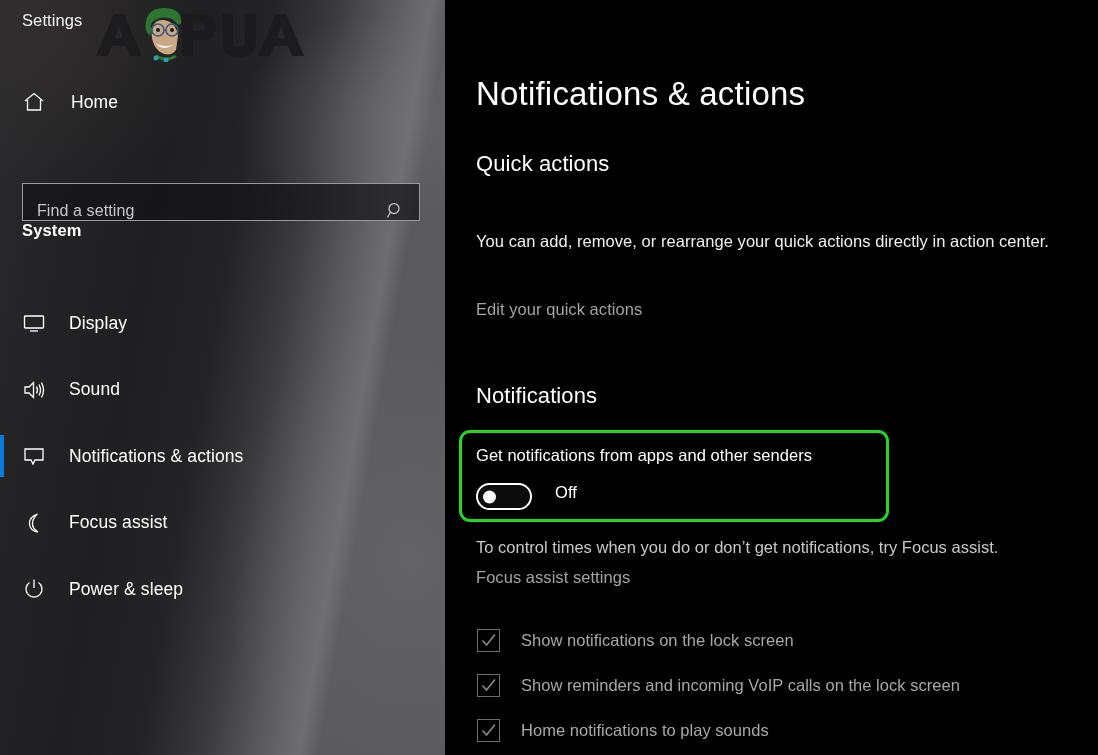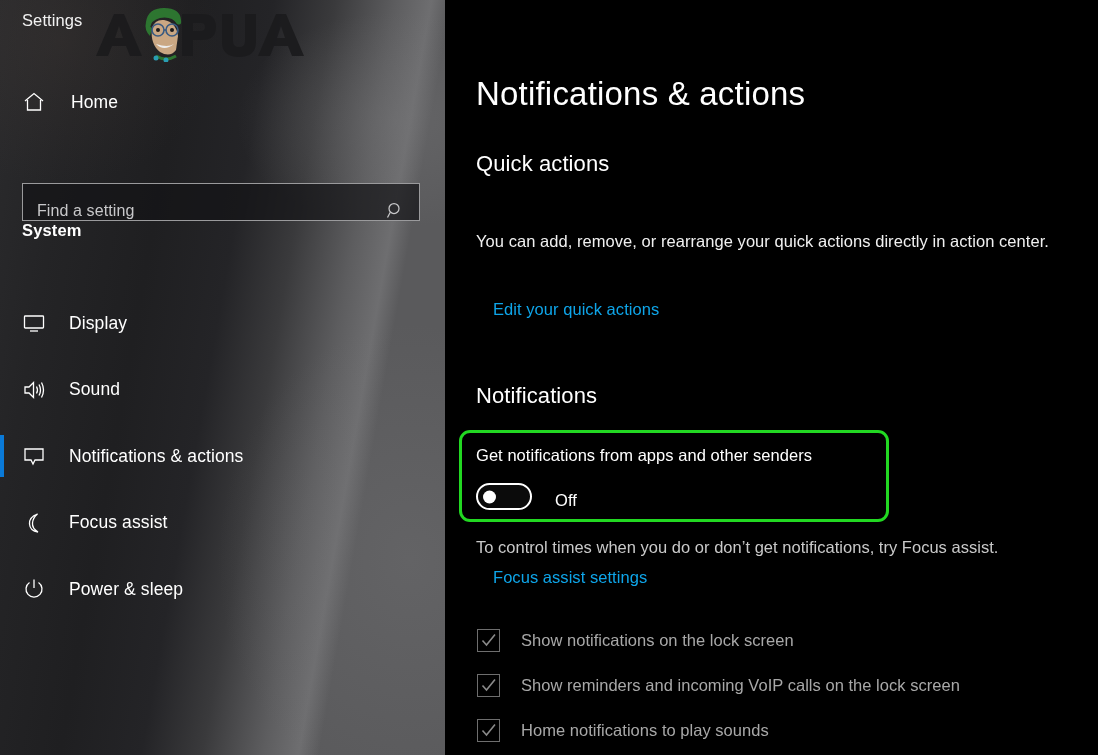--- a/index.html
+++ b/index.html
@@ -192,23 +192,23 @@
     left: 31px;
     top: 228px;
     width: 614px;
     font-size: 16.5px;
     line-height: 27px;
     color: #f0f0f0;
     letter-spacing: 0.05px;
   }
   .link {
     position: absolute;
-    left: 48px;
-    font-size: 16.5px;
-    color: #0ea5e9;
+    left: 31px;
+    font-size: 16.5px;
+    color: #a3a3a3;
     letter-spacing: 0.05px;
     cursor: pointer;
   }
   .link-edit { top: 300px; }
   .link-focus { top: 568px; text-align: center; }
 
   .note-text {
     position: absolute;
     left: 31px;
     top: 535px;
@@ -239,21 +239,21 @@
     top: 446px;
     font-size: 16.5px;
     color: #ffffff;
     letter-spacing: 0.05px;
   }
   .toggle-row {
     position: absolute;
     left: 31px;
     top: 483px;
     display: flex;
-    align-items: flex-end;
+    align-items: flex-start;
   }
   .switch {
     position: relative;
     width: 56px;
     height: 27px;
     box-sizing: border-box;
     border: 2.2px solid #ffffff;
     border-radius: 14px;
     background: #0b0b0b;
     cursor: pointer;

